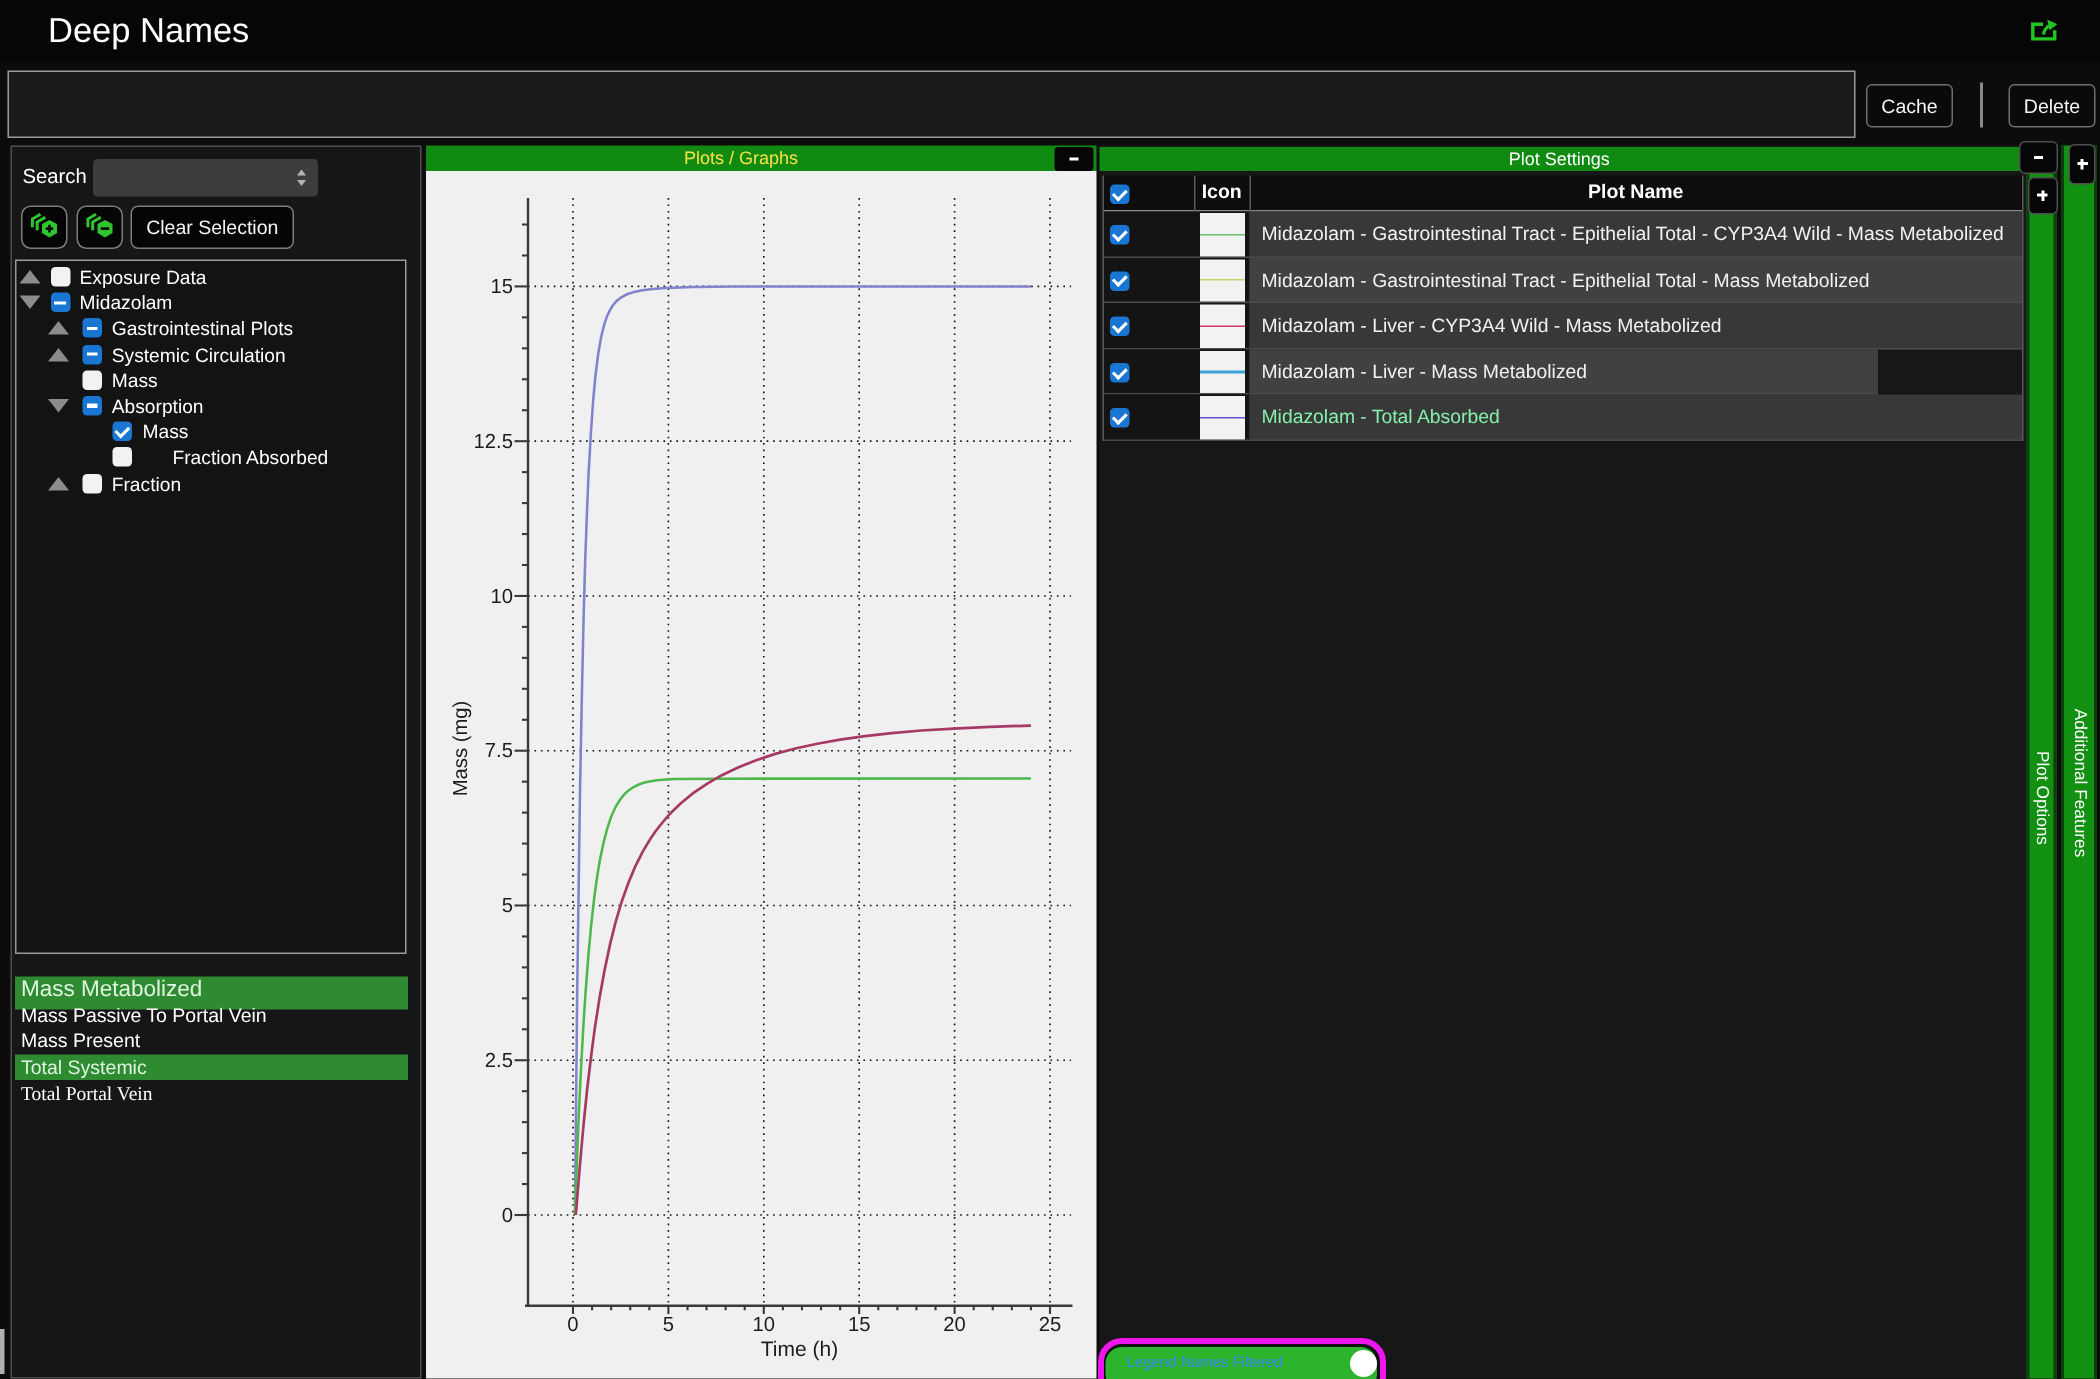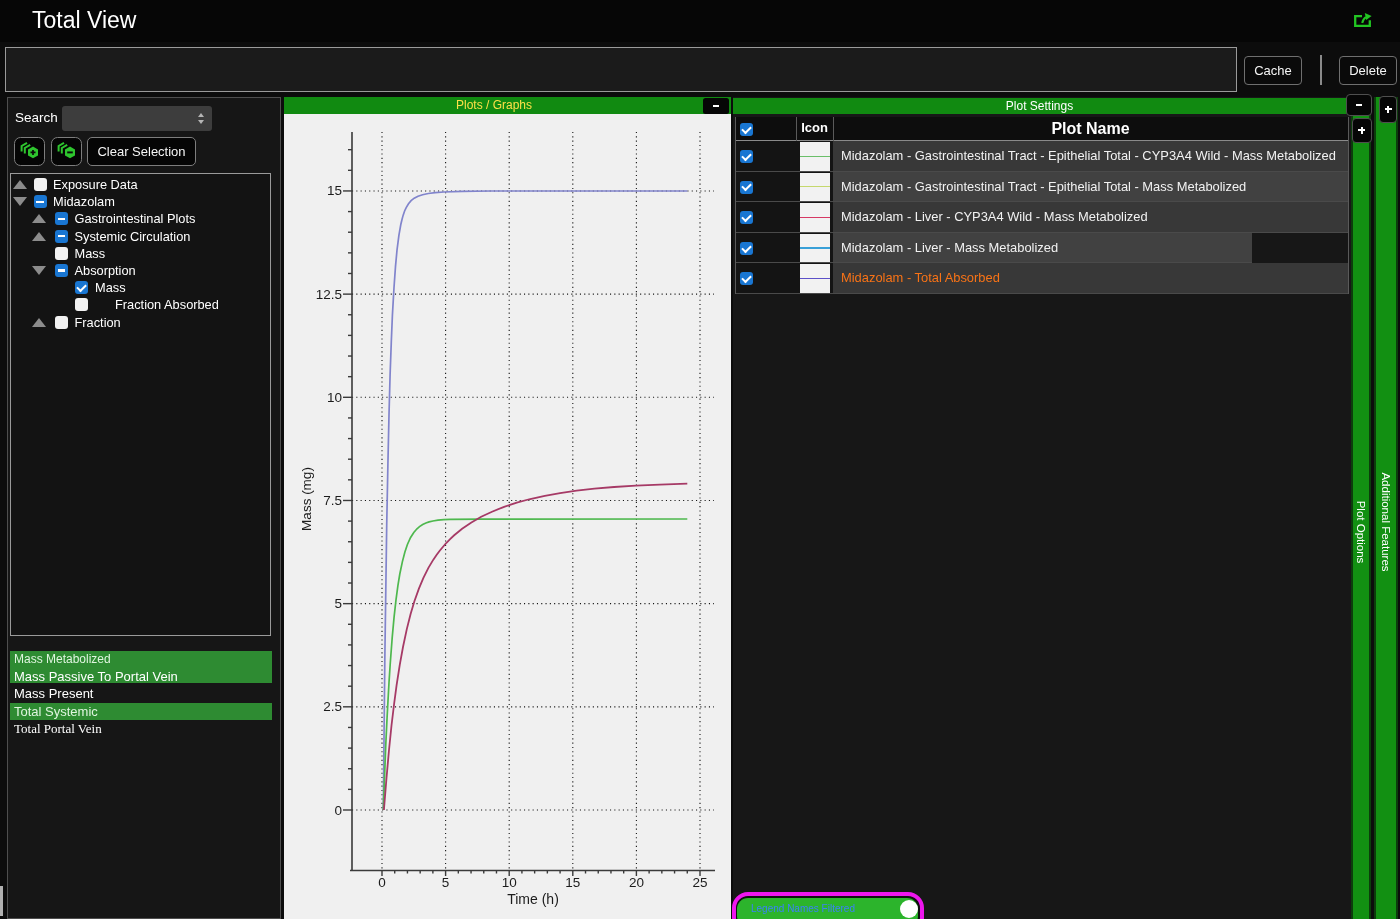--- a/index.html
+++ b/index.html
@@ -20,21 +20,21 @@
   .cb.ind::after { content:""; position:absolute; left:2.8px; top:5.4px; width:7.4px; height:2.2px; background:#fff; }
   .tri { position:absolute; width:0; height:0; border-left:7px solid transparent; border-right:7px solid transparent; }
   .tri.up { border-bottom:9px solid #8c8c8c; }
   .tri.down { border-top:9px solid #8c8c8c; }
   .trow { position:absolute; color:#fff; font-size:12.8px; height:17px; line-height:17px; white-space:nowrap; }
 </style>
 </head>
 <body>
 
 <div class="abs" style="left:0;top:0;width:1400px;height:42px;background:#060606;"></div>
-<div class="abs" style="left:32px;top:7px;color:#fff;font-size:23px;">Total View</div>
+<div class="abs" style="left:32px;top:7px;color:#fff;font-size:23px;">Deep Names</div>
 <svg class="abs" style="left:1353px;top:12px;" width="20" height="16" viewBox="0 0 20 16">
   <path d="M9 4.1 L2.2 4.1 L2.2 13.9 L16.8 13.9 L16.8 8.2" fill="none" stroke="#22c522" stroke-width="2.3"></path>
   <path d="M9.2 11 C10 7.8 11 6.3 13 5.2" fill="none" stroke="#22c522" stroke-width="2.1"></path>
   <path d="M11.8 1 L18.6 4.1 L13.2 8.1 Z" fill="#22c522"></path>
 </svg>
 
 <div class="abs" style="left:5px;top:47px;width:1232px;height:45px;background:#1b1b1b;border:1px solid #9a9a9a;"></div>
 <div class="abs" style="left:1244px;top:56px;width:58px;height:29px;background:#0a0a0a;border:1px solid #6f6f6f;border-radius:4px;color:#f5f5f5;font-size:13px;text-align:center;line-height:27px;">Cache</div>
 <div class="abs" style="left:1320px;top:55px;width:2px;height:30px;background:#8a8a8a;"></div>
 <div class="abs" style="left:1339px;top:56px;width:58px;height:29px;background:#0a0a0a;border:1px solid #6f6f6f;border-radius:4px;color:#f5f5f5;font-size:13px;text-align:center;line-height:27px;">Delete</div>
@@ -84,21 +84,21 @@
     <span class="cb on" style="left:74.5px;top:281.2px;"></span>
     <span class="trow" style="left:95px;top:279.2px;">Mass</span>
     <span class="cb " style="left:74.5px;top:298.4px;"></span>
     <span class="trow" style="left:95px;top:296.4px;margin-left:20px;">Fraction Absorbed</span>
     <span class="tri up" style="left:32px;top:317.6px;"></span>
     <span class="cb " style="left:55px;top:315.6px;"></span>
     <span class="trow" style="left:74.5px;top:313.6px;">Fraction</span>
   </div>
 
 <div id="list">
-    <div class="abs" style="left:10px;top:651.0px;width:262px;height:32px;line-height:17px;font-size:12px;padding-left:4px;background:#2e8b32;color:#dff5df;">Mass Metabolized</div>
+    <div class="abs" style="left:10px;top:651.0px;width:262px;height:22px;line-height:17px;font-size:15px;padding-left:4px;background:#2e8b32;color:#dff5df;">Mass Metabolized</div>
     <div class="abs" style="left:10px;top:668.2px;width:262px;height:17.2px;line-height:17px;font-size:13px;padding-left:4px;color:#fff;">Mass Passive To Portal Vein</div>
     <div class="abs" style="left:10px;top:685.4px;width:262px;height:17.2px;line-height:17px;font-size:13px;padding-left:4px;color:#fff;">Mass Present</div>
     <div class="abs" style="left:10px;top:702.6px;width:262px;height:17.2px;line-height:17px;font-size:13px;padding-left:4px;background:#2e8b32;color:#dff5df;">Total Systemic</div>
     <div class="abs" style="left:10px;top:719.8px;width:262px;height:17.2px;line-height:17px;font-size:13px;padding-left:4px;color:#fff;font-family:Liberation Serif, serif;">Total Portal Vein</div>
   </div>
 
 <div class="abs" style="left:0;top:886px;width:3px;height:30px;background:#b0b0b0;"></div>
 
 <div class="abs greenbar" style="left:284px;top:97px;width:447px;height:17px;"></div>
 <div class="abs" style="left:284px;top:97px;width:420px;height:17px;line-height:17px;color:#fde047;font-size:12px;text-align:center;">Plots / Graphs</div>
@@ -199,21 +199,21 @@
     <polyline points="99.9,713.0 102.5,681.0 105.0,653.0 107.5,628.5 110.1,607.0 112.6,588.1 115.8,567.6 119.0,550.0 122.8,532.1 126.6,517.0 130.4,504.2 134.9,491.7 139.3,481.1 144.4,470.9 149.5,462.4 152.7,457.7 155.9,453.5 162.2,446.0 166.1,442.1 169.9,438.5 178.1,431.8 187.0,425.7 197.2,419.8 208.0,414.7 220.1,409.8 232.8,405.6 246.2,402.0 260.8,398.8 276.1,396.1 292.6,393.7 310.4,391.7 330.1,390.0 351.8,388.7 375.9,387.6 403.3,386.7" fill="none" stroke="#a63a66" stroke-width="1.8"></polyline>
   </svg>
 
 <div class="abs" style="left:733px;top:97px;width:619px;height:822px;background:#171717;"></div>
 <div class="abs greenbar" style="left:733px;top:98px;width:619px;height:16px;"></div>
 <div class="abs" style="left:733px;top:98px;width:613px;height:16px;line-height:16px;color:#fff;font-size:12px;text-align:center;">Plot Settings</div>
 <div id="table">
     <div class="abs" style="left:735px;top:117px;width:613px;height:24px;background:#0d0d0d;border-bottom:1px solid #8a8a8a;"></div>
     <span class="cb on" style="left:739.5px;top:123px;"></span>
     <div class="abs" style="left:796px;top:120px;width:37px;color:#fff;font-size:13px;font-weight:bold;text-align:center;">Icon</div>
-    <div class="abs" style="left:833px;top:120px;width:515px;color:#fff;font-size:16px;font-weight:bold;text-align:center;">Plot Name</div>
+    <div class="abs" style="left:833px;top:120px;width:515px;color:#fff;font-size:13px;font-weight:bold;text-align:center;">Plot Name</div>
     <div class="abs" style="left:735px;top:117px;width:1px;height:177px;background:#5a5a5a;"></div>
     <div class="abs" style="left:795.5px;top:117px;width:1px;height:177px;background:#5a5a5a;"></div>
     <div class="abs" style="left:832.5px;top:117px;width:1px;height:177px;background:#5a5a5a;"></div>
     <div class="abs" style="left:1347.5px;top:117px;width:1px;height:177px;background:#5a5a5a;"></div>
     <div class="abs" style="left:736px;top:141px;width:96.5px;height:30.6px;background:#141414;border-bottom:1px solid #4a4a4a;"></div>
     <div class="abs" style="left:833px;top:141px;width:514.5px;height:30.6px;background:#383838;border-bottom:1px solid #4a4a4a;color:#f2f2f2;font-size:12.9px;line-height:30px;padding-left:8px;white-space:nowrap;overflow:hidden;">Midazolam - Gastrointestinal Tract - Epithelial Total - CYP3A4 Wild - Mass Metabolized</div>
     <span class="cb on" style="left:739.5px;top:150px;"></span>
     <div class="abs" style="left:799.5px;top:142px;width:30.5px;height:28.6px;background:#f2f2f2;"></div>
     <div class="abs" style="left:799.5px;top:155.5px;width:30.5px;height:1.3px;background:#6abf69;"></div>
     <div class="abs" style="left:736px;top:171.6px;width:96.5px;height:30.6px;background:#141414;border-bottom:1px solid #4a4a4a;"></div>
@@ -225,21 +225,21 @@
     <div class="abs" style="left:833px;top:202.2px;width:514.5px;height:30.6px;background:#383838;border-bottom:1px solid #4a4a4a;color:#f2f2f2;font-size:12.9px;line-height:30px;padding-left:8px;white-space:nowrap;overflow:hidden;">Midazolam - Liver - CYP3A4 Wild - Mass Metabolized</div>
     <span class="cb on" style="left:739.5px;top:211.2px;"></span>
     <div class="abs" style="left:799.5px;top:203.2px;width:30.5px;height:28.6px;background:#f2f2f2;"></div>
     <div class="abs" style="left:799.5px;top:216.7px;width:30.5px;height:1.3px;background:#d63864;"></div>
     <div class="abs" style="left:736px;top:232.8px;width:96.5px;height:30.6px;background:#141414;border-bottom:1px solid #4a4a4a;"></div>
     <div class="abs" style="left:833px;top:232.8px;width:419px;height:30.6px;background:#414141;border-bottom:1px solid #4a4a4a;color:#f2f2f2;font-size:12.9px;line-height:30px;padding-left:8px;white-space:nowrap;overflow:hidden;">Midazolam - Liver - Mass Metabolized</div>
     <span class="cb on" style="left:739.5px;top:241.8px;"></span>
     <div class="abs" style="left:799.5px;top:233.8px;width:30.5px;height:28.6px;background:#f2f2f2;"></div>
     <div class="abs" style="left:799.5px;top:247.3px;width:30.5px;height:1.3px;background:#39a0d8;"></div>
     <div class="abs" style="left:736px;top:263.4px;width:96.5px;height:30.6px;background:#141414;border-bottom:1px solid #4a4a4a;"></div>
-    <div class="abs" style="left:833px;top:263.4px;width:514.5px;height:30.6px;background:#383838;border-bottom:1px solid #4a4a4a;color:#f97316;font-size:12.9px;line-height:30px;padding-left:8px;white-space:nowrap;overflow:hidden;">Midazolam - Total Absorbed</div>
+    <div class="abs" style="left:833px;top:263.4px;width:514.5px;height:30.6px;background:#383838;border-bottom:1px solid #4a4a4a;color:#86efac;font-size:12.9px;line-height:30px;padding-left:8px;white-space:nowrap;overflow:hidden;">Midazolam - Total Absorbed</div>
     <span class="cb on" style="left:739.5px;top:272.4px;"></span>
     <div class="abs" style="left:799.5px;top:264.4px;width:30.5px;height:28.6px;background:#f2f2f2;"></div>
     <div class="abs" style="left:799.5px;top:277.9px;width:30.5px;height:1.3px;background:#5c50c8;"></div>
   </div>
 
 <div class="abs" style="left:731.5px;top:891.5px;width:192px;height:42px;border:4px solid #ee16ee;border-radius:16px;background:#101010;"></div>
 <div class="abs" style="left:737px;top:898px;width:181px;height:29px;background:#2cb42c;border-radius:11px;"></div>
 <div class="abs" style="left:751px;top:903px;color:#3b82f6;font-size:10px;">Legend Names Filtered</div>
 <div class="abs" style="left:899.5px;top:899.5px;width:18px;height:18px;border-radius:50%;background:#fff;"></div>
 

